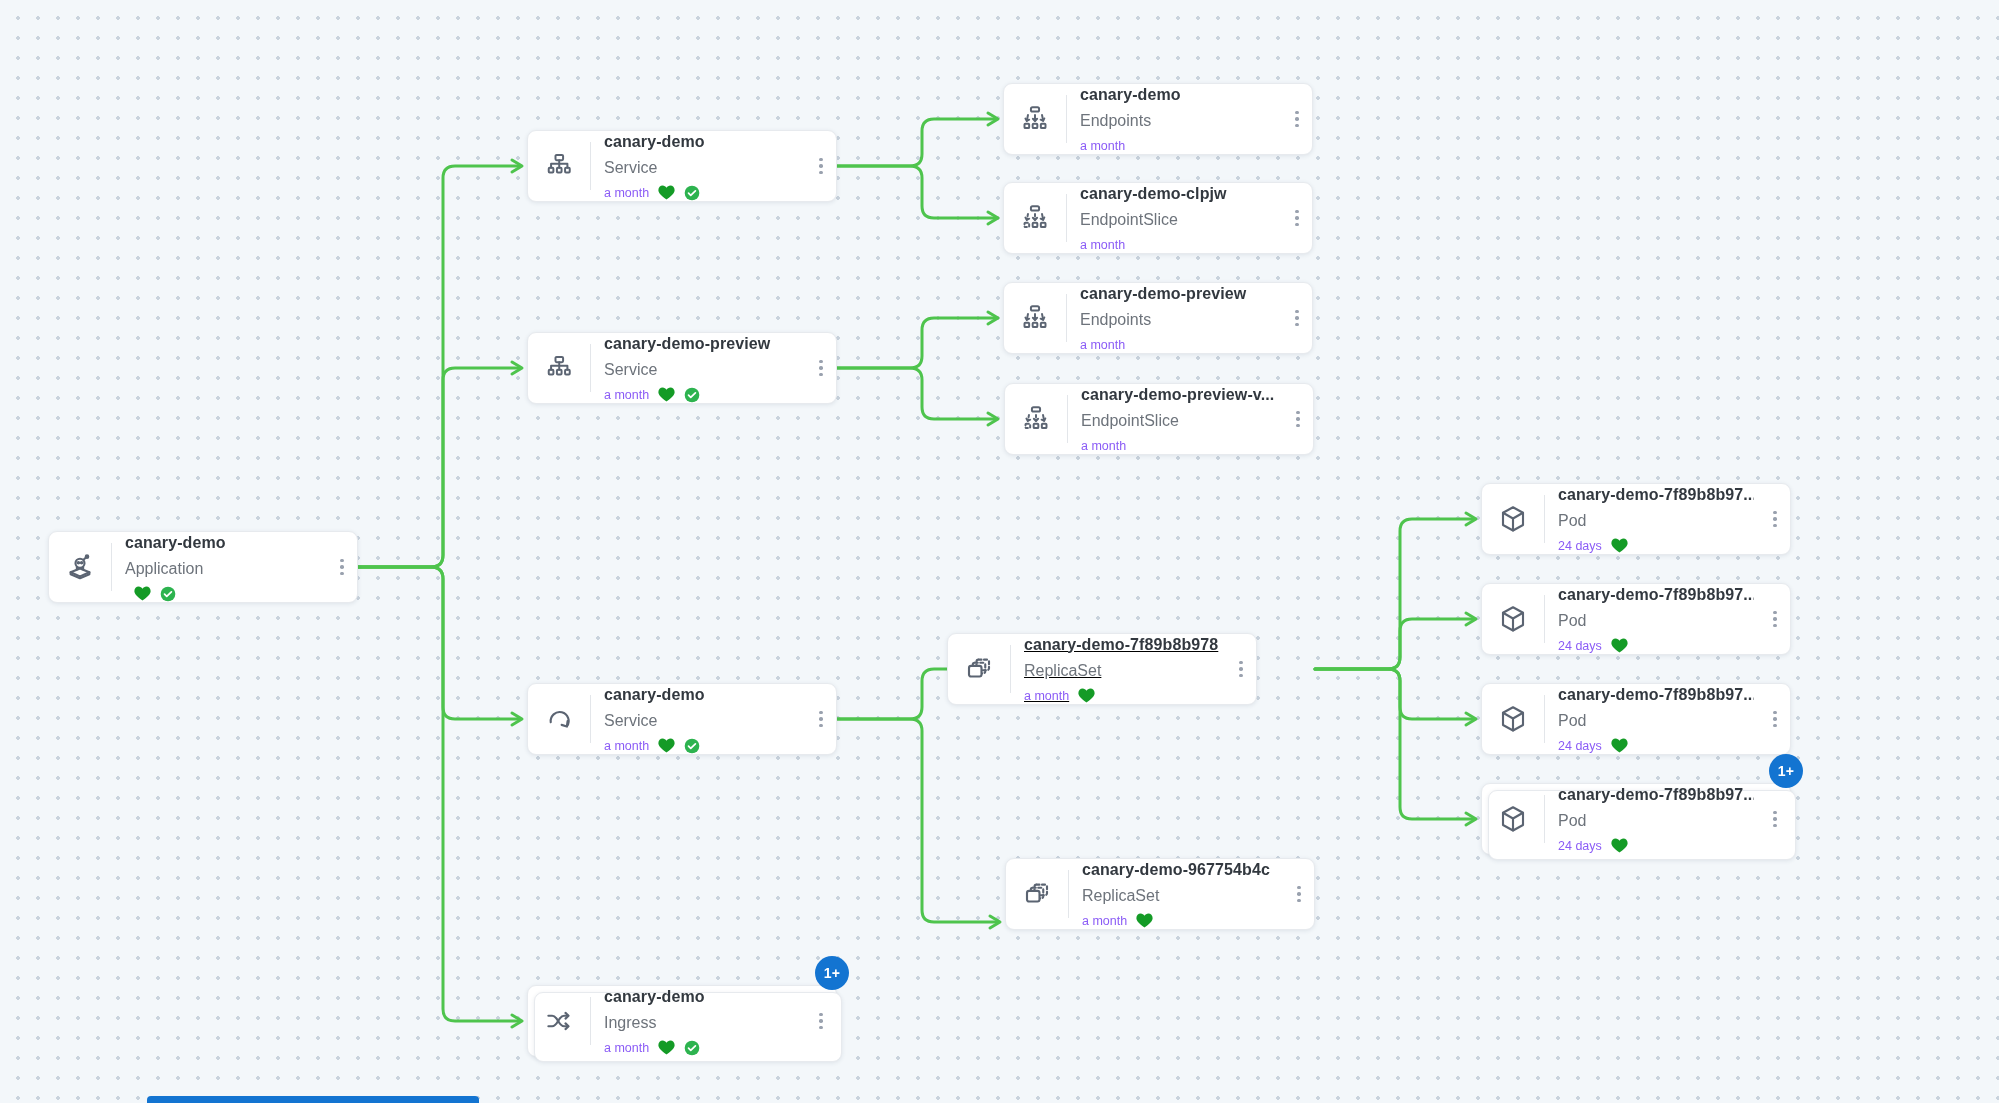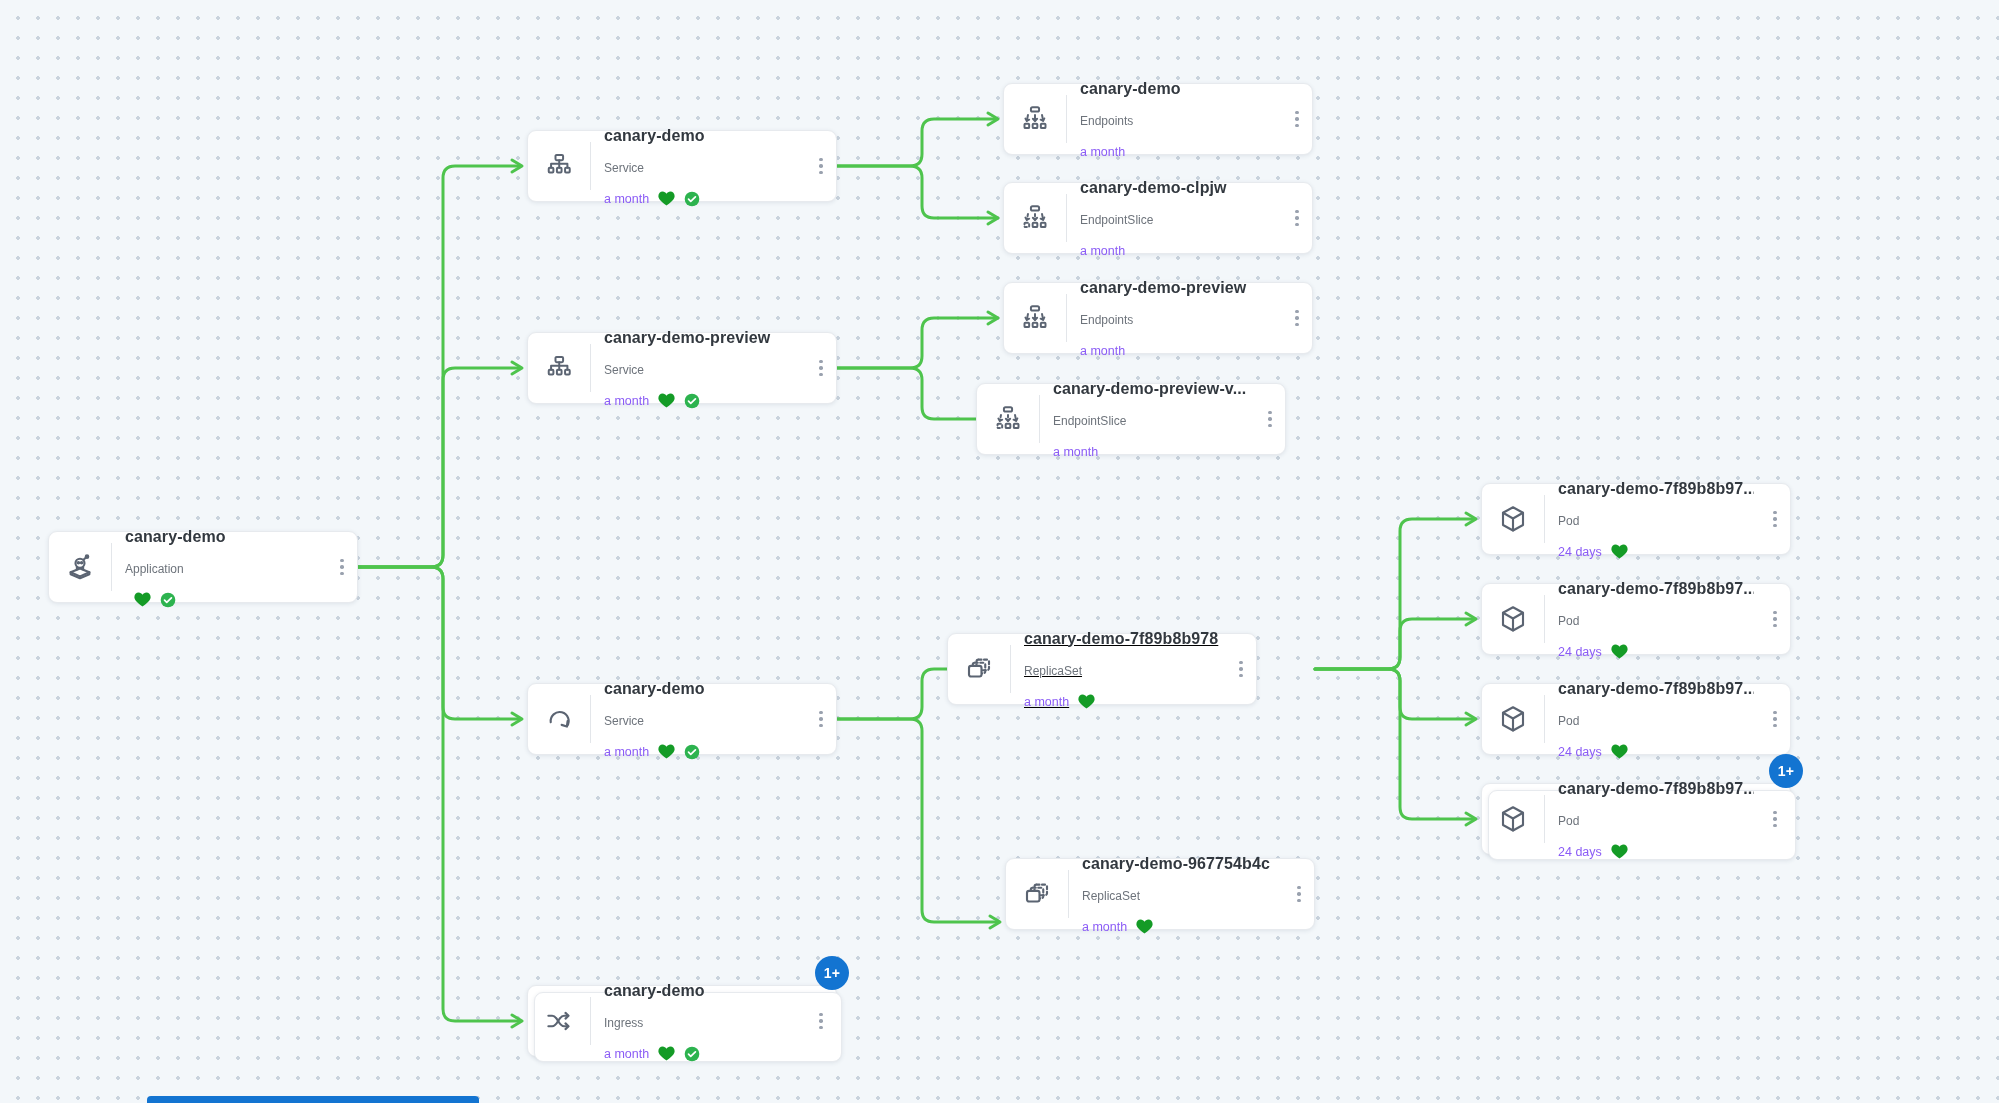--- a/index.html
+++ b/index.html
@@ -19,23 +19,23 @@
     box-shadow:0 1px 4px rgba(40,60,90,0.10);
     display:flex;align-items:center;z-index:3;box-sizing:border-box;cursor:pointer;
   }
   .node.stacked::before{
     content:"";position:absolute;left:6px;top:6px;right:-6px;bottom:-6px;
     background:#fff;border:1px solid #e7eaee;border-radius:9px;z-index:-1;
     box-shadow:0 1px 4px rgba(40,60,90,0.10);
   }
   .icon-col{width:62px;display:flex;align-items:center;justify-content:center;flex:0 0 62px;color:#5b6472;}
   .v-divider{width:1px;height:48px;background:#e3e6ea;flex:0 0 1px;}
-  .text-col{flex:1;padding:8px 6px 8px 13px;min-width:0;display:flex;flex-direction:column;justify-content:center;gap:16px;}
+  .text-col{flex:1;padding:8px 6px 8px 13px;min-width:0;display:flex;flex-direction:column;justify-content:center;gap:10px;}
   .n-title{font-size:16px;line-height:19px;color:#32383f;font-weight:600;letter-spacing:.1px;white-space:nowrap;overflow:hidden;}
-  .n-kind{font-size:12px;line-height:14px;color:#6d737b;}
+  .n-kind{font-size:16px;line-height:14px;color:#6d737b;}
   .n-meta{font-size:12.5px;line-height:16px;color:#8b5cf6;display:flex;align-items:center;gap:9px;min-height:16px;}
   .n-meta:empty{display:none;}
   .h-icon{display:inline-flex;align-items:center;}
   .menu{flex:0 0 30px;display:flex;flex-direction:column;align-items:center;justify-content:center;gap:3px;align-self:stretch;cursor:pointer;}
   .menu i{width:3.5px;height:3.5px;border-radius:50%;background:#99a1ae;}
   .badge{
     position:absolute;right:-13px;top:-30px;width:34px;height:34px;border-radius:50%;
     background:#1374d1;color:#fff;font-size:14px;font-weight:700;
     display:flex;align-items:center;justify-content:center;z-index:4;letter-spacing:.3px;
   }
@@ -349,21 +349,21 @@
 
       </div>
     </div>
     <div class="menu">
         <i></i>
         <i></i>
         <i></i>
       </div>
 
   </div>
-    <div class="node" style="left: 976px; top: 383px;">
+    <div class="node" style="left: 1004px; top: 383px;">
     <div class="icon-col">
         <svg width="28" height="28" viewBox="0 0 24 24">
           <g stroke="currentColor" stroke-width="1.7" fill="none" stroke-linecap="round" stroke-linejoin="round">
             <rect x="8.5" y="2" width="7" height="3.6" rx="1.4"></rect>
             <path d="M6 8.5l-1 5" stroke-dasharray="2 2"></path>
             <path d="M12 8.5v5" stroke-dasharray="2 2"></path>
             <path d="M18 8.5l1 5"></path>
             <path d="M3.8 11.6l1.2 2 2-1M10.2 11.8l1.8 1.9 1.8-1.9M16.8 12.6l2.2.9 1-2"></path>
             <rect x="3" y="16" width="4" height="3.8" rx="0.8" stroke-dasharray="2 2"></rect>
             <rect x="10" y="16" width="4" height="3.8" rx="0.8"></rect>

